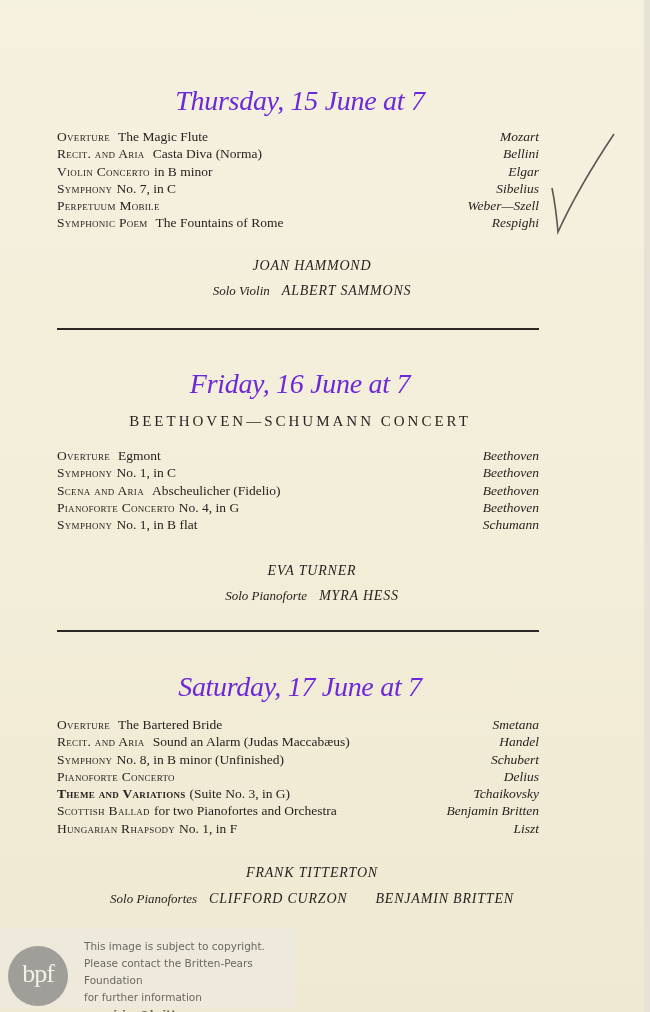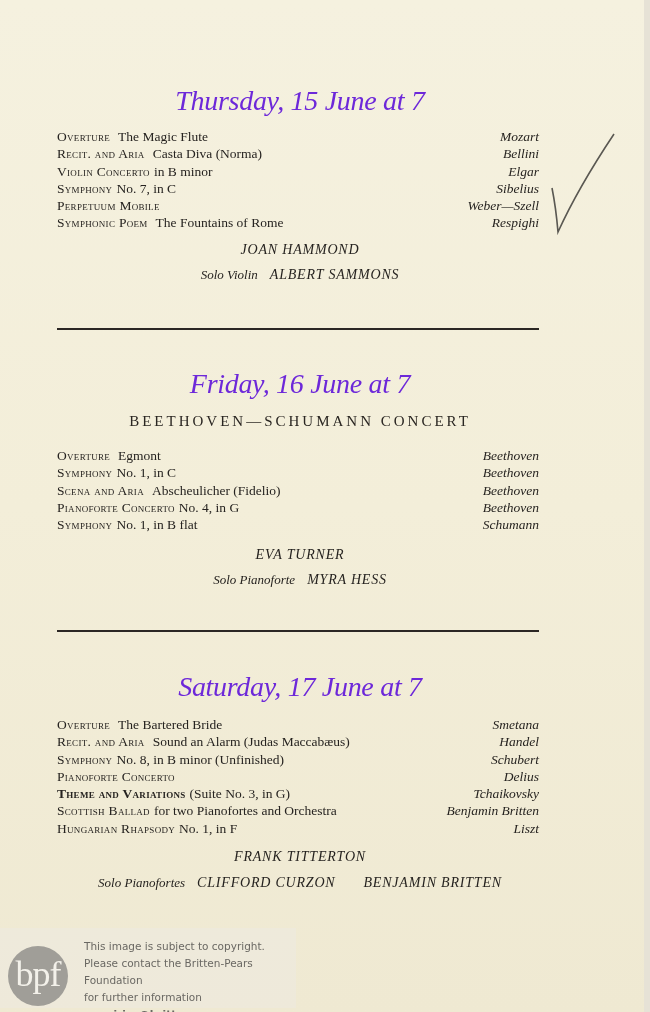--- a/index.html
+++ b/index.html
@@ -21,32 +21,32 @@
   }
   .subtitle {
     position: absolute; left: 0; width: 600px; text-align: center;
     font-size: 15px; letter-spacing: 3px; color: #2a2622;
   }
   .program { position: absolute; left: 57px; width: 482px; }
   .row { display: flex; justify-content: space-between; height: 17.3px; line-height: 17.3px; font-size: 13.5px; align-items: flex-end; }
   .form { font-variant: small-caps; letter-spacing: 0.3px; }
   .work { margin-left: 8px; }
   .composer { font-style: italic; font-size: 13.5px; }
-  .artist { position: absolute; left: 0; width: 600px; text-align: center; font-style: italic; font-size: 14px; letter-spacing: 0.8px; }
+  .artist { position: absolute; left: 12px; width: 600px; text-align: center; font-style: italic; font-size: 14px; letter-spacing: 0.8px; margin-top: 16px; }
   .role { font-size: 13px; letter-spacing: 0; margin-right: 12px; }
   .gap { display: inline-block; width: 28px; }
   .rule { position: absolute; left: 57px; width: 482px; height: 1.5px; background: #2b2724; }
   .check { position: absolute; left: 548px; top: 128px; }
   .notice {
     position: absolute; left: 0; top: 928px; width: 296px; height: 80px;
     background: rgba(236,233,222,0.65);
   }
   .logo {
     position: absolute; left: 8px; top: 18px; width: 60px; height: 60px; border-radius: 50%;
-    background: #a09e98; color: #f3f1ea; font-size: 36px; line-height: 56px; text-align: center;
+    background: #a09e98; color: #f3f1ea; font-size: 26px; line-height: 56px; text-align: center;
     font-family: "Liberation Serif", serif; letter-spacing: -1px;
   }
   .notice-text { position: absolute; left: 84px; top: 10px; font-family: "DejaVu Sans", sans-serif; font-size: 10.5px; line-height: 17px; color: #6a6863; }
   .notice-text .email { text-decoration: underline; font-weight: bold; color: #6a6863; }
   .filename {
     position: absolute; left: 483px; top: 1047px; background: #fbfbf8;
     font-family: "DejaVu Sans", sans-serif; font-size: 12px; color: #333; padding: 1px 13px;
   }
 </style>
 </head>

